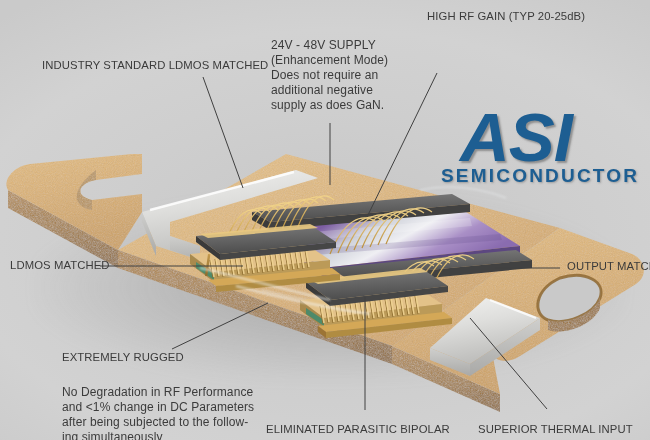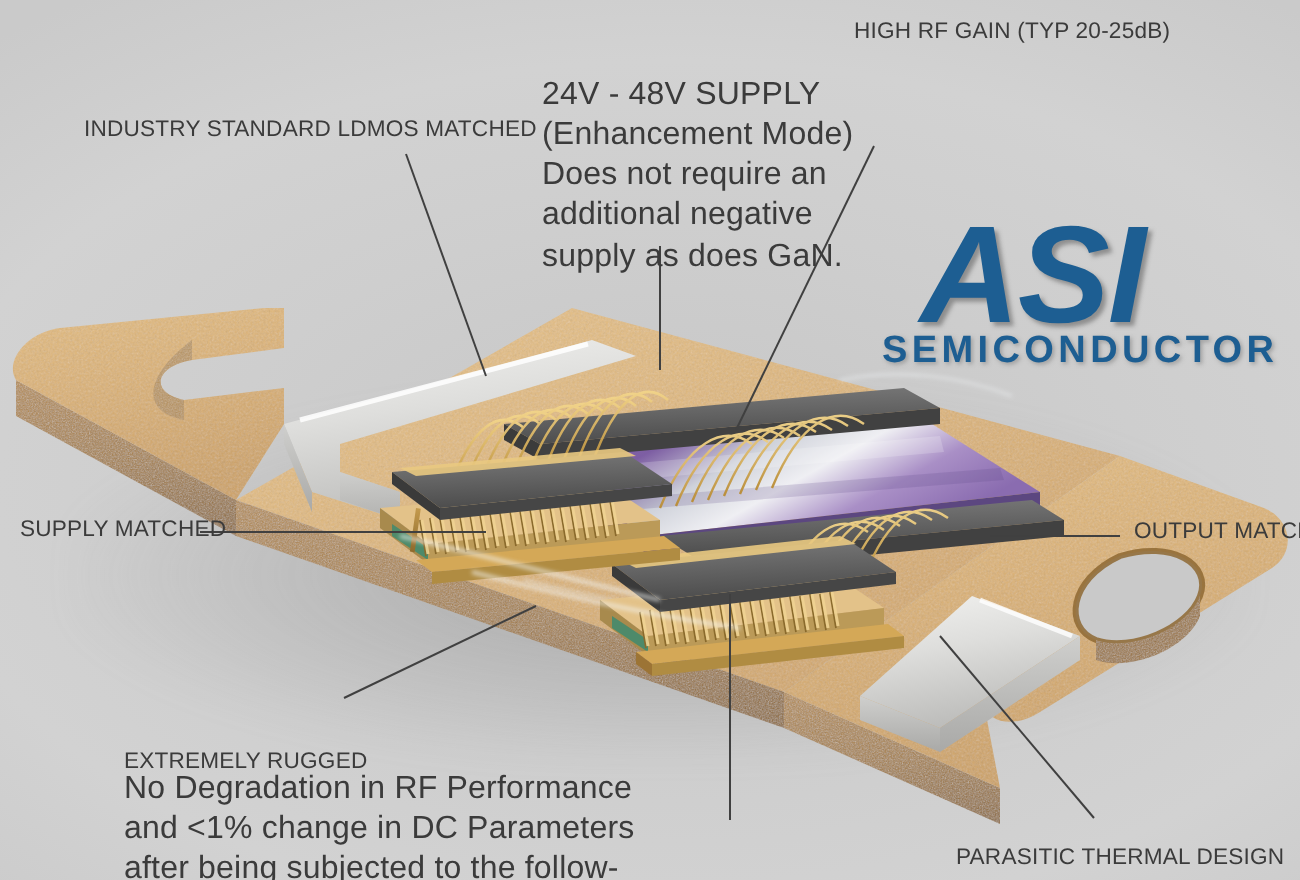--- a/index.html
+++ b/index.html
@@ -17,21 +17,21 @@
 
   
   .lbl{
     position:absolute;
     color:#3b3b3b;
     letter-spacing:.1px;
     white-space:pre;
     line-height:1.02;
   }
   .cap{ font-size:11.3px; }
-  .para{ font-size:16px; line-height:1.26; white-space:pre-line; }
+  .para{ font-size:12px; line-height:1.26; white-space:pre-line; }
 
   
   #leaders{position:absolute;left:0;top:0;width:650px;height:440px;pointer-events:none;}
 
   
   #logo{position:absolute;left:441px;top:112px;width:150px;height:74px;}
   .logo-asi{
     position:absolute;left:0;top:0;width:150px;height:52px;
     font-size:69px;font-weight:bold;font-style:italic;
     color:#1d5e92;letter-spacing:-1px;line-height:52px;
@@ -422,27 +422,28 @@
 
   <div class="lbl para" style="left:271px; top:38px;">24V - 48V  SUPPLY
 (Enhancement Mode)
 Does not require an
 additional negative
 supply as does GaN.</div>
 
   <div class="lbl cap" style="left:427px; top:11px;">HIGH RF GAIN (TYP 20-25dB)</div>
 
 
-  <div class="lbl cap" style="left:10px;  top:260px;">SUPPLY MATCHED</div>
+  <div class="lbl cap" style="left:10px;  top:260px;">LDMOS MATCHED</div>
 
   <div class="lbl cap" style="left:567px; top:261px;">OUTPUT MATCHED</div>
 
-  <div class="lbl cap" style="left:62px;  top:352px;margin-top:24px;">EXTREMELY RUGGED</div>
+  <div class="lbl cap" style="left:62px;  top:352px;">EXTREMELY RUGGED</div>
 
   <div class="lbl para" style="left:62px;  top:385px;">No Degradation in RF Performance
 and &lt;1% change in DC Parameters
 after being subjected to the follow-
 ing simultaneously</div>
 
-
-  <div class="lbl cap" style="left:478px; top:424px;">PARASITIC THERMAL DESIGN</div>
+  <div class="lbl cap" style="left:266px; top:424px;">ELIMINATED PARASITIC BIPOLAR</div>
+
+  <div class="lbl cap" style="left:478px; top:424px;">SUPERIOR THERMAL INPUT</div>
 
 </div>
 
 </body></html>

